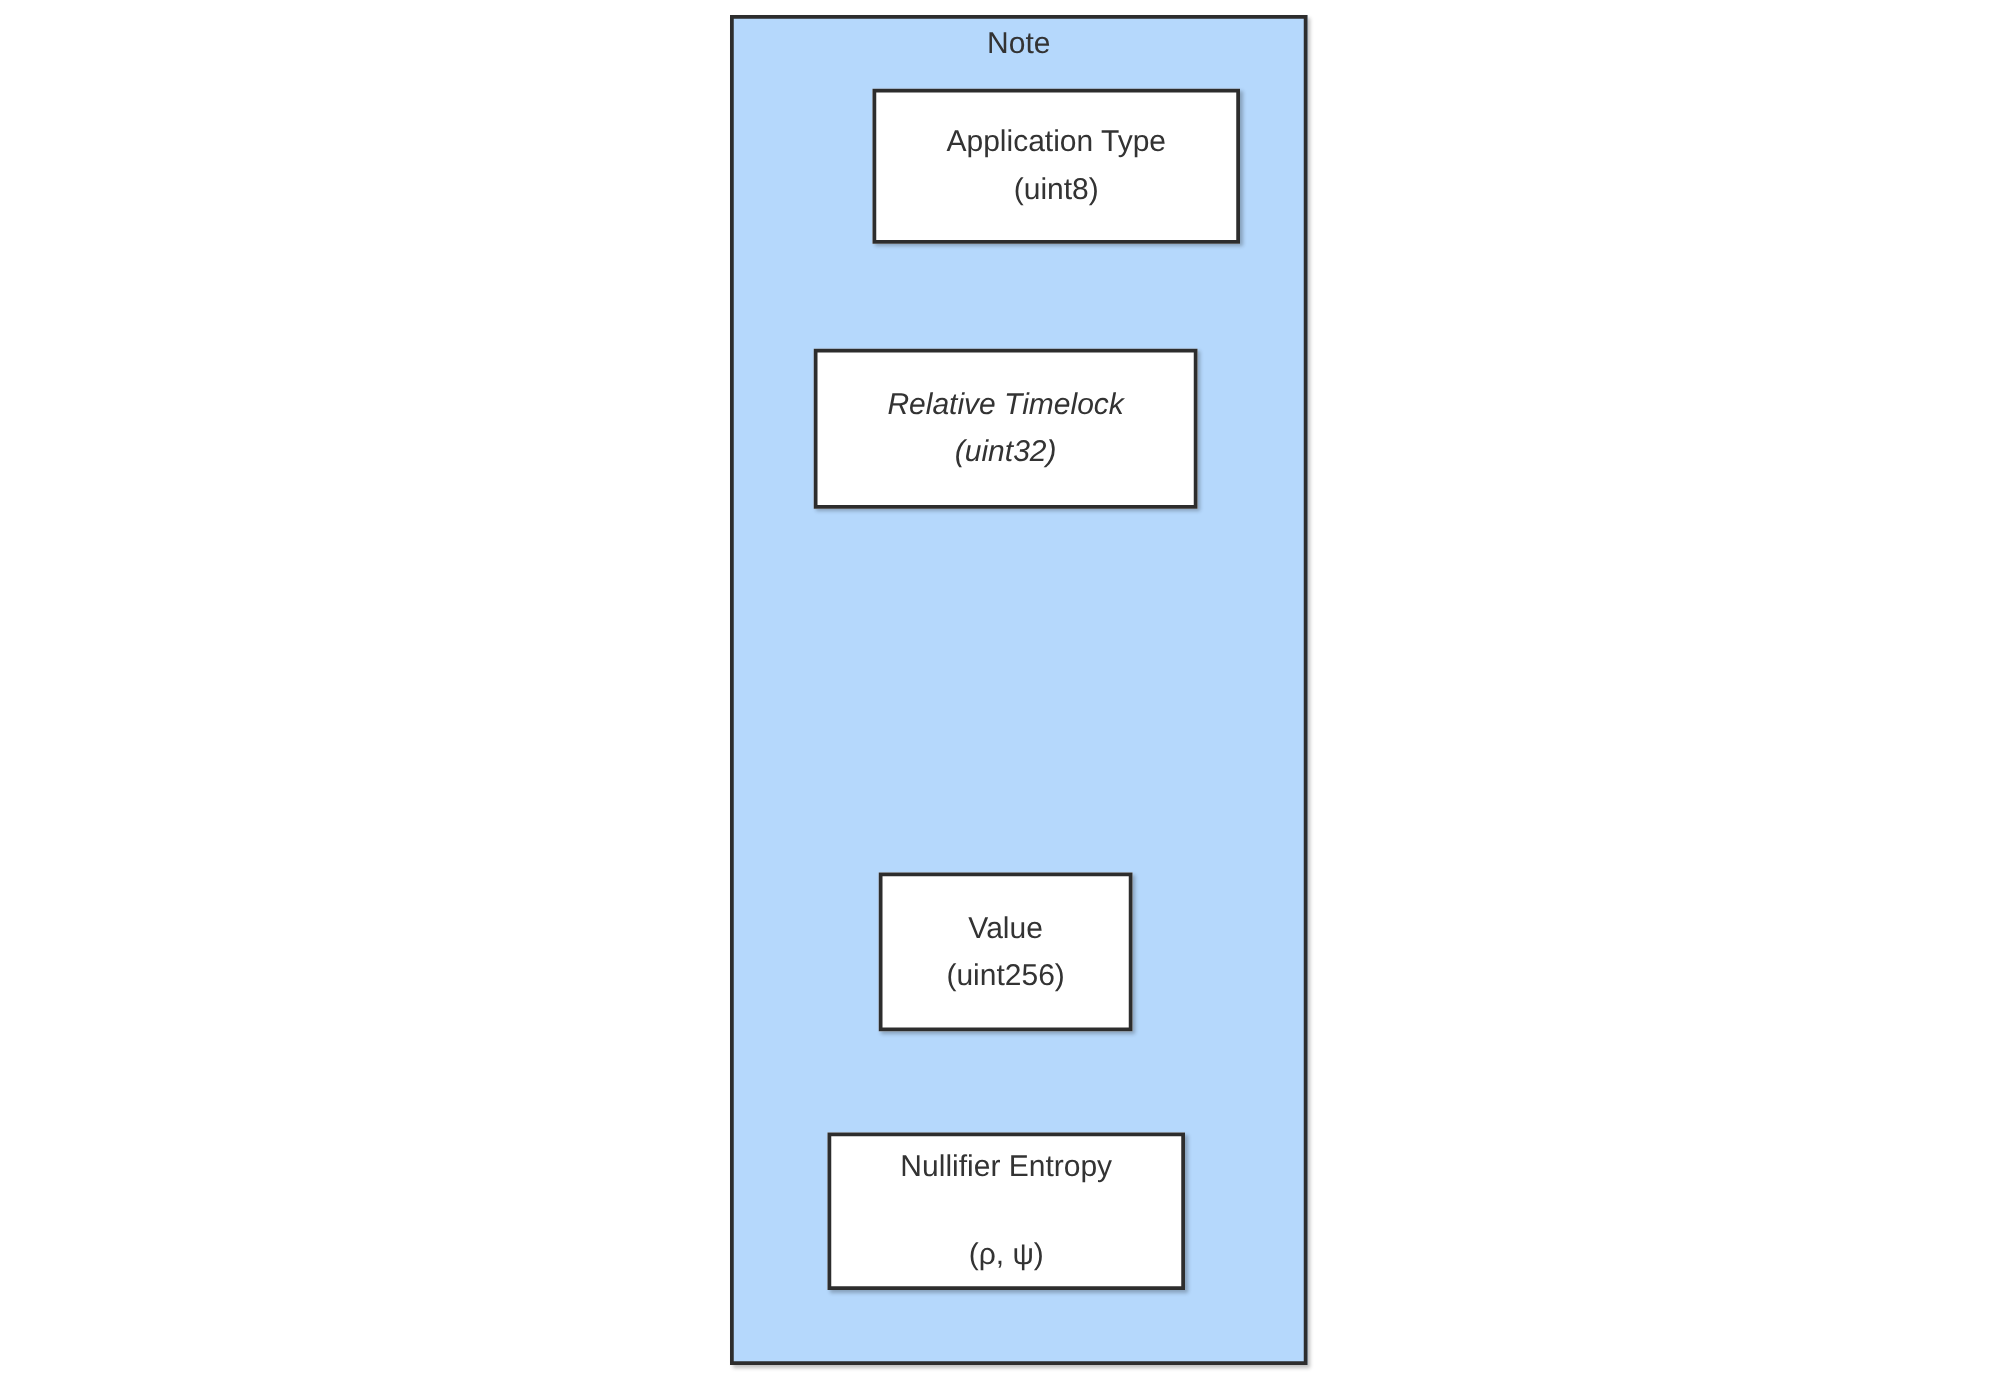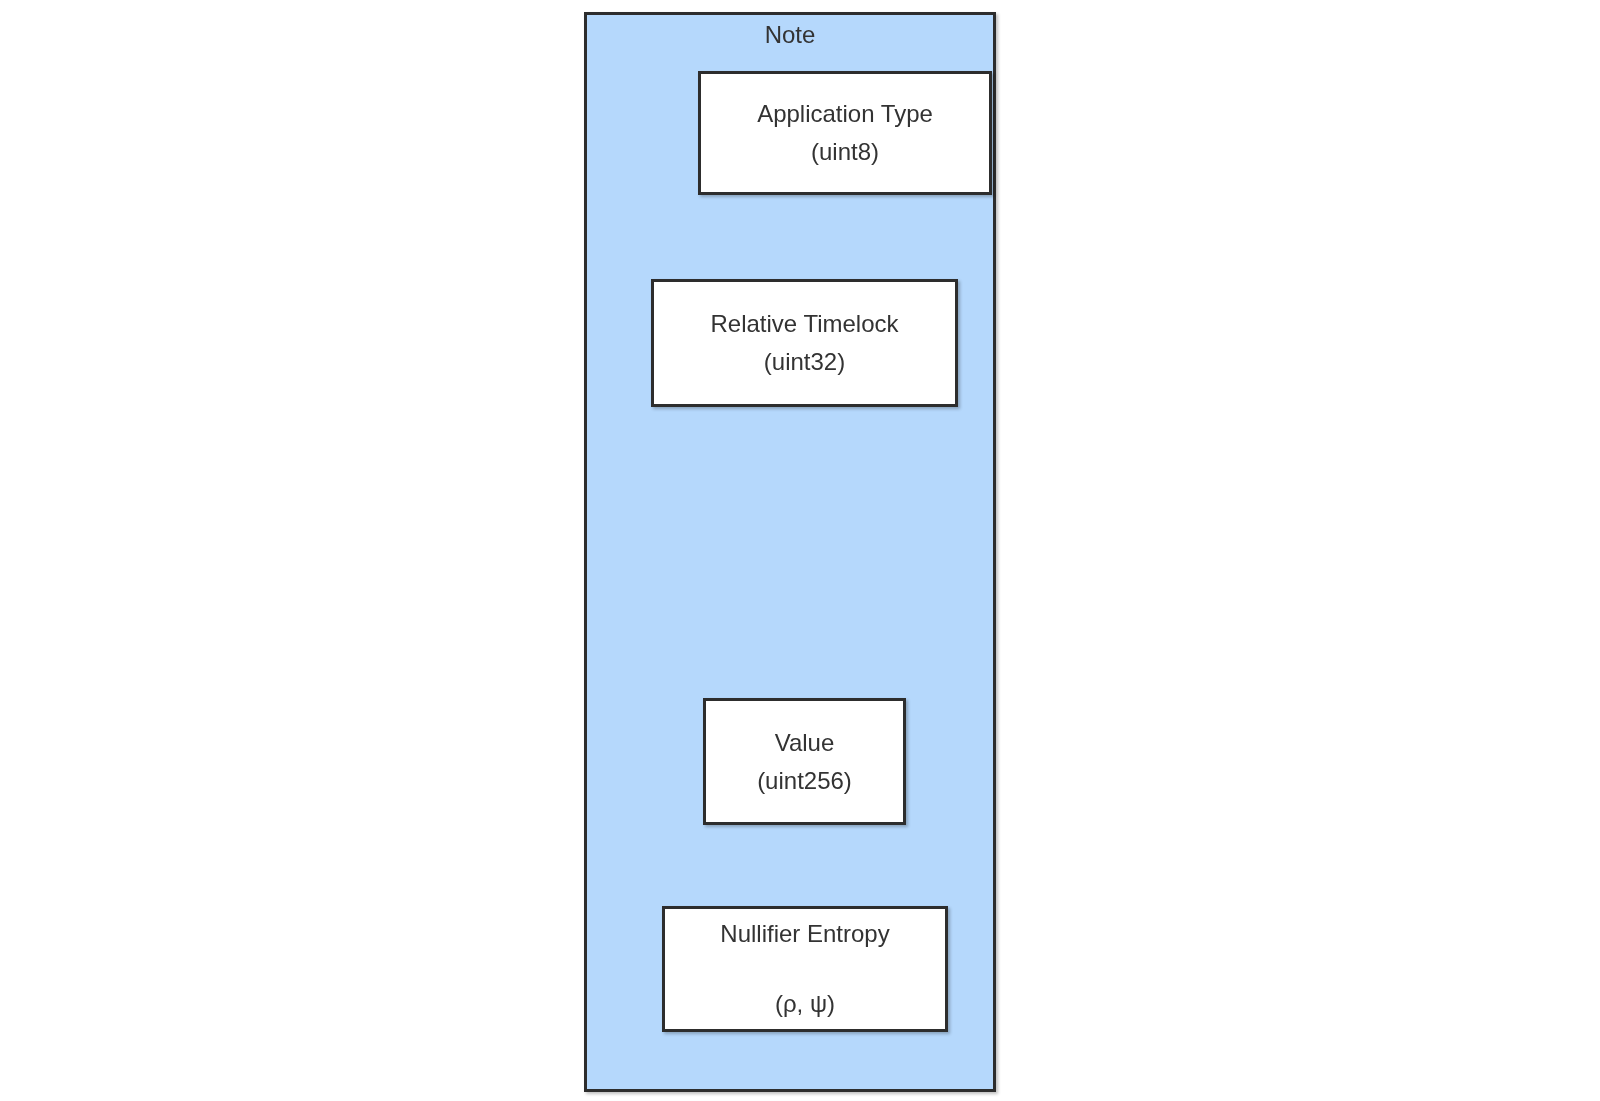--- a/index.html
+++ b/index.html
@@ -15,21 +15,21 @@
     font-family: "Liberation Sans", sans-serif;
   }
   .canvas {
     position: absolute;
     inset: 0;
   }
   .note-container {
     position: absolute;
     left: 584px;
     top: 12px;
-    width: 412px;
+    width: 462px;
     height: 1080px;
     box-sizing: border-box;
     background: var(--container-fill, #B5D8FC);
     border: 3px solid var(--border, #2D2D2D);
     box-shadow: 2px 2px 3px rgba(0,0,0,0.25);
   }
   .note-title {
     position: absolute;
     top: 5px;
     left: 0;
@@ -48,21 +48,21 @@
     display: flex;
     flex-direction: column;
     align-items: center;
     justify-content: center;
     text-align: center;
     font-size: 24px;
     line-height: 38px;
     color: var(--text, #333333);
   }
   .fb0 { left: 70px;  top: 56px;  width: 294px; height: 124px; margin-left: 41px; }
-  .fb1 { left: 64px;  top: 264px; width: 307px; height: 128px; }
+  .fb1 { left: 64px;  top: 264px; width: 307px; height: 128px; font-style: italic; }
   .fb2 { left: 80px;  top: 474px; width: 276px; height: 126px; }
   .fb3 { left: 116px; top: 683px; width: 203px; height: 127px; }
   .fb4 { left: 75px;  top: 891px; width: 286px; height: 126px; gap: 32px; }
 </style>
 </head>
 <body>
 
 <div class="canvas">
   <div class="note-container">
     <div class="note-title">Note</div>

